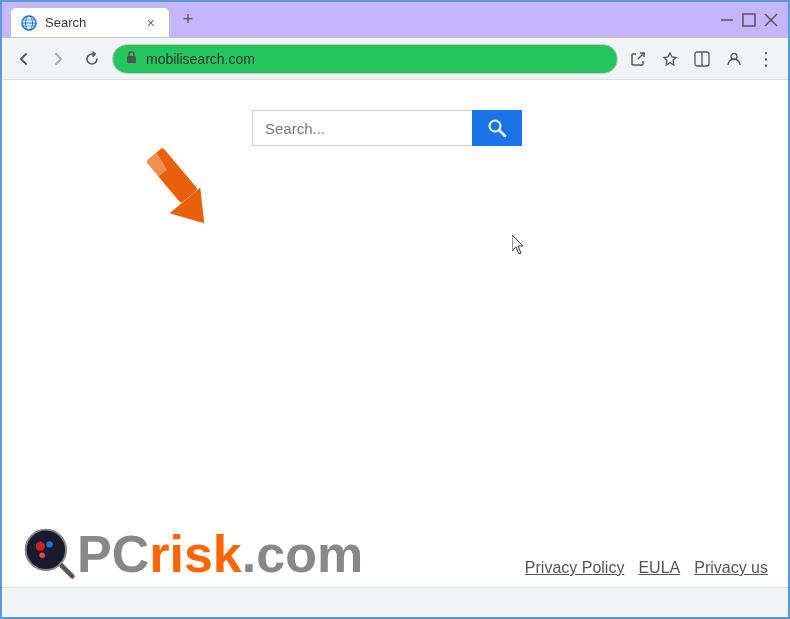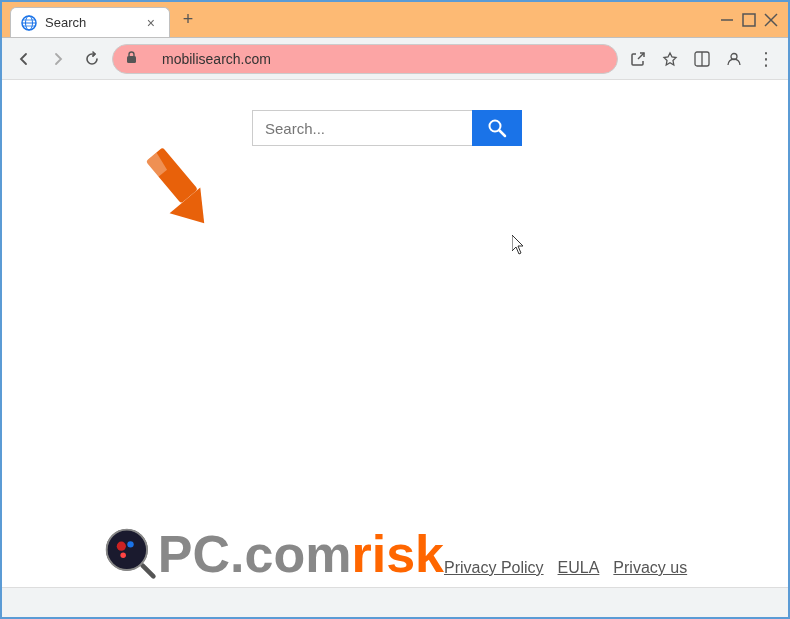--- a/index.html
+++ b/index.html
@@ -9,21 +9,21 @@
       height: 619px;
       font-family: Arial, sans-serif;
       background: #fff;
       border: 2px solid #5b9bd5;
       overflow: hidden;
       position: relative;
     }
 
     
     .title-bar {
-      background: #fdba74;
+      background: #c4b5fd;
       height: 36px;
       display: flex;
       align-items: stretch;
       border-bottom: 1px solid #c0c0c0;
     }
 
     .tab-area {
       display: flex;
       align-items: flex-end;
       flex: 1;
@@ -97,27 +97,27 @@
       justify-content: center;
       border-radius: 50%;
       cursor: pointer;
       color: #555;
       font-size: 16px;
     }
 
     .address-bar {
       flex: 1;
       height: 30px;
-      background: #fca5a5;
+      background: #22c55e;
       border: 1px solid #ccc;
       border-radius: 15px;
       display: flex;
       align-items: center;
       padding: 0 12px;
-      gap: 24px;
+      gap: 8px;
       font-size: 14px;
       color: #333;
     }
 
     .lock-icon {
       font-size: 12px;
       color: #333;
     }
 
     .address-text {
@@ -187,21 +187,21 @@
 
     
     .page-footer {
       position: absolute;
       bottom: 0;
       left: 0;
       right: 0;
       height: 80px;
       display: flex;
       align-items: flex-end;
-      justify-content: center;
+      justify-content: space-between;
       padding: 0 20px 10px 20px;
     }
 
     .pcrisk-logo {
       display: flex;
       align-items: center;
       gap: 0;
     }
 
     .pcrisk-icon {
@@ -381,22 +381,22 @@
       <svg class="pcrisk-icon" viewBox="0 0 60 60">
         <circle cx="26" cy="26" r="22" fill="#1a1a2e" stroke="#444" stroke-width="1.5"></circle>
         <circle cx="20" cy="22" r="5" fill="#cc2222"></circle>
         <circle cx="30" cy="20" r="3.5" fill="#1a73e8"></circle>
         <circle cx="22" cy="32" r="3" fill="#ff4444"></circle>
         <line x1="43" y1="43" x2="55" y2="55" stroke="#555" stroke-width="5" stroke-linecap="round"></line>
         <circle cx="26" cy="26" r="22" fill="none" stroke="#888" stroke-width="2"></circle>
       </svg>
       <div style="display:flex;align-items:baseline;">
         <span style="font-size:52px;font-weight:900;color:#888;font-family:'Arial Black',Arial,sans-serif;line-height:1;">PC</span>
+          <span style="font-size:52px;font-weight:900;color:#ff6600;font-family:'Arial Black',Arial,sans-serif;line-height:1;">risk</span>
           <span style="font-size:52px;font-weight:900;color:#888;font-family:'Arial Black',Arial,sans-serif;line-height:1;">.com</span>
-          <span style="font-size:52px;font-weight:900;color:#ff6600;font-family:'Arial Black',Arial,sans-serif;line-height:1;">risk</span>
       </div>
     </div>
 
     <div class="footer-links">
       <a class="footer-link" href="#">Privacy Policy</a>
       <a class="footer-link" href="#">EULA</a>
       <a class="footer-link" href="#">Privacy us</a>
     </div>
   </div>
 

